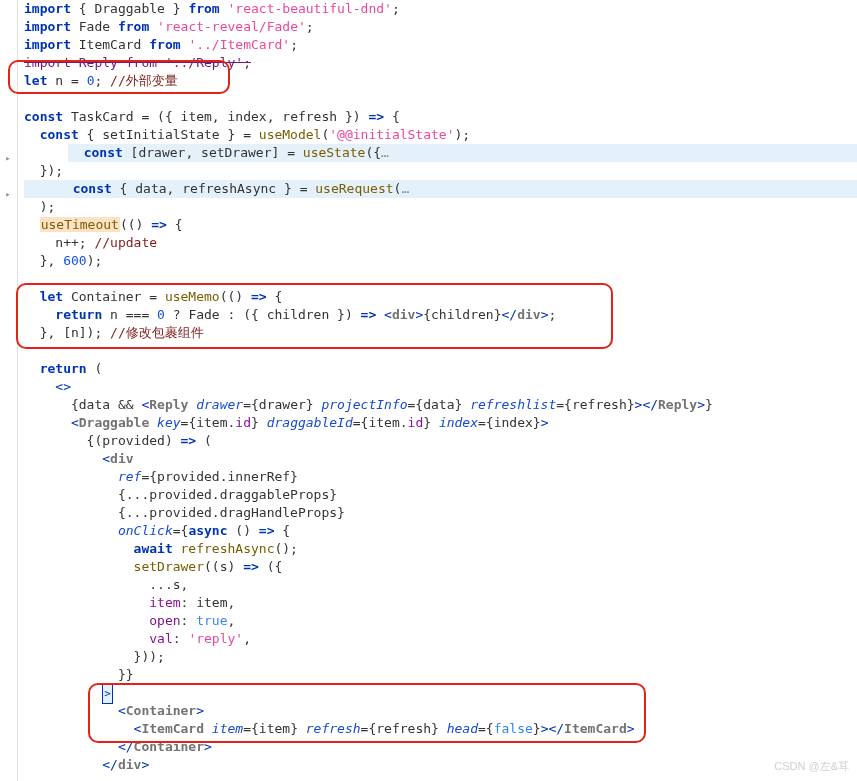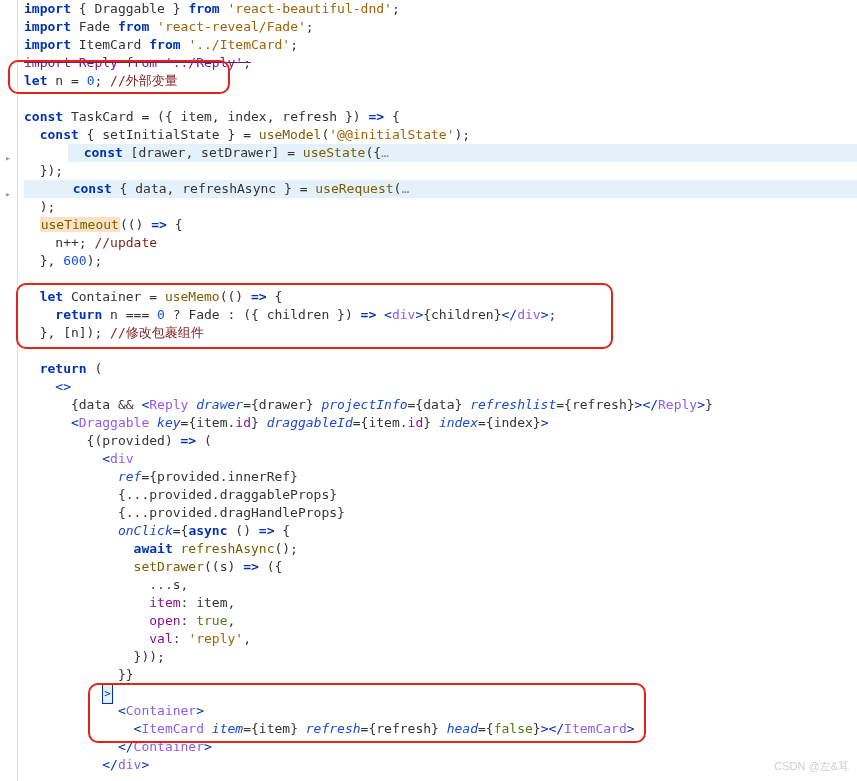--- a/index.html
+++ b/index.html
@@ -42,31 +42,31 @@
       left: 18px; top: 0;
       right: 0;
       white-space: pre;
       padding-left: 6px;
     }
     .line { display: block; height: 18px; }
     .hl-state { background: #e4f0fa; margin-left: 44px; }
     .hl-req { background: #e4f0fa; padding-left: 33px; }
     .hl-timeout { background: #fce2c4; }
     .kw { color: #0033b3; font-weight: 600; }
-    .str { color: #a16207; }
+    .str { color: #ec4899; }
     .com { color: #8c8c8c; }
     .com-cn { color: #7f1d1d; }
     .num { color: #1750eb; }
     .fn { color: #7a5d00; }
     .id { color: #333; }
-    .tag { color: #8b5cf6; font-weight: 400; }
+    .tag { color: #737373; font-weight: 700; }
     .jsx-attr { color: #174ad4; font-style: italic; }
     .jsx-br { color: #0033b3; }
     .prop { color: #871094; margin-top: 20px; }
-    .boolv { color: #4d7c0f; }
+    .boolv { color: #3b82f6; }
     .strike { text-decoration: line-through; color: #701a75; }
     .redbox {
       position: absolute;
       border: 2.5px solid #e2231a;
       border-radius: 10px;
       pointer-events: none;
     }
     .box1 { left: 8px; top: 60px; width: 222px; height: 34px; }
     .box2 { left: 16px; top: 283px; width: 597px; height: 66px; }
     .box3 { left: 88px; top: 683px; width: 558px; height: 60px; }

